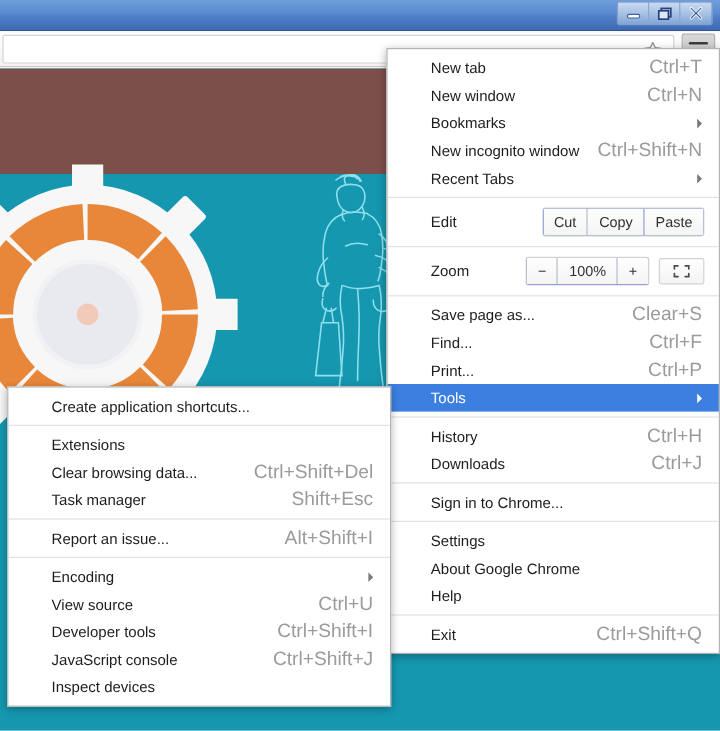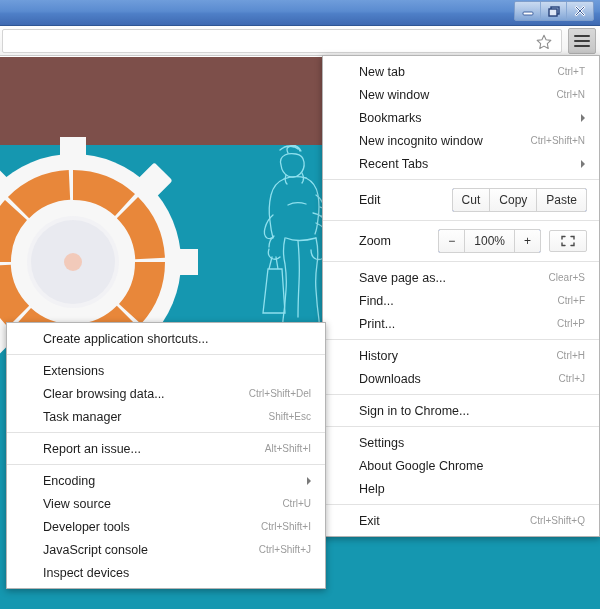--- a/index.html
+++ b/index.html
@@ -143,35 +143,35 @@
   .menu {
     position: absolute;
     background: #ffffff;
     border: 1px solid #b4b4b4;
     box-shadow: 0 2px 7px rgba(0,0,0,.32);
     font-size: 12.5px;
     color: #1d1d1d;
     z-index: 50;
     padding: 4px 0;
   }
-  .menu-main { left: 322px; top: 55px; width: 278px; }
+  .menu-main { left: 322px; top: 40px; width: 278px; }
   .menu-sub  { left: 6px;  top: 322px; width: 320px; }
 
   .mi {
     position: relative;
     display: flex;
     align-items: center;
     height: 23px;
     padding: 0 14px 0 36px;
     white-space: nowrap;
   }
   .mi .label { flex: 1 1 auto; }
   .mi .accel {
     color: #9b9b9b;
-    font-size: 10px;
+    font-size: 16px;
     margin-left: 14px;
   }
   .mi.selected {
     background: #3c7fe0;
     color: #ffffff;
   }
   .mi.selected .label { color: #ffffff; }
   .arrow {
     width: 0; height: 0;
     border-left: 4px solid #7a7a7a;
@@ -392,20 +392,24 @@
         <span class="accel">Clear+S</span>
       </div>
       <div class="mi">
         <span class="label">Find...</span>
         <span class="accel">Ctrl+F</span>
       </div>
       <div class="mi">
         <span class="label">Print...</span>
         <span class="accel">Ctrl+P</span>
       </div>
+      <div class="mi selected">
+        <span class="label">Tools</span>
+        <span class="arrow"></span>
+      </div>
       <div class="sep"></div>
       <div class="mi">
         <span class="label">History</span>
         <span class="accel">Ctrl+H</span>
       </div>
       <div class="mi">
         <span class="label">Downloads</span>
         <span class="accel">Ctrl+J</span>
       </div>
       <div class="sep"></div>

